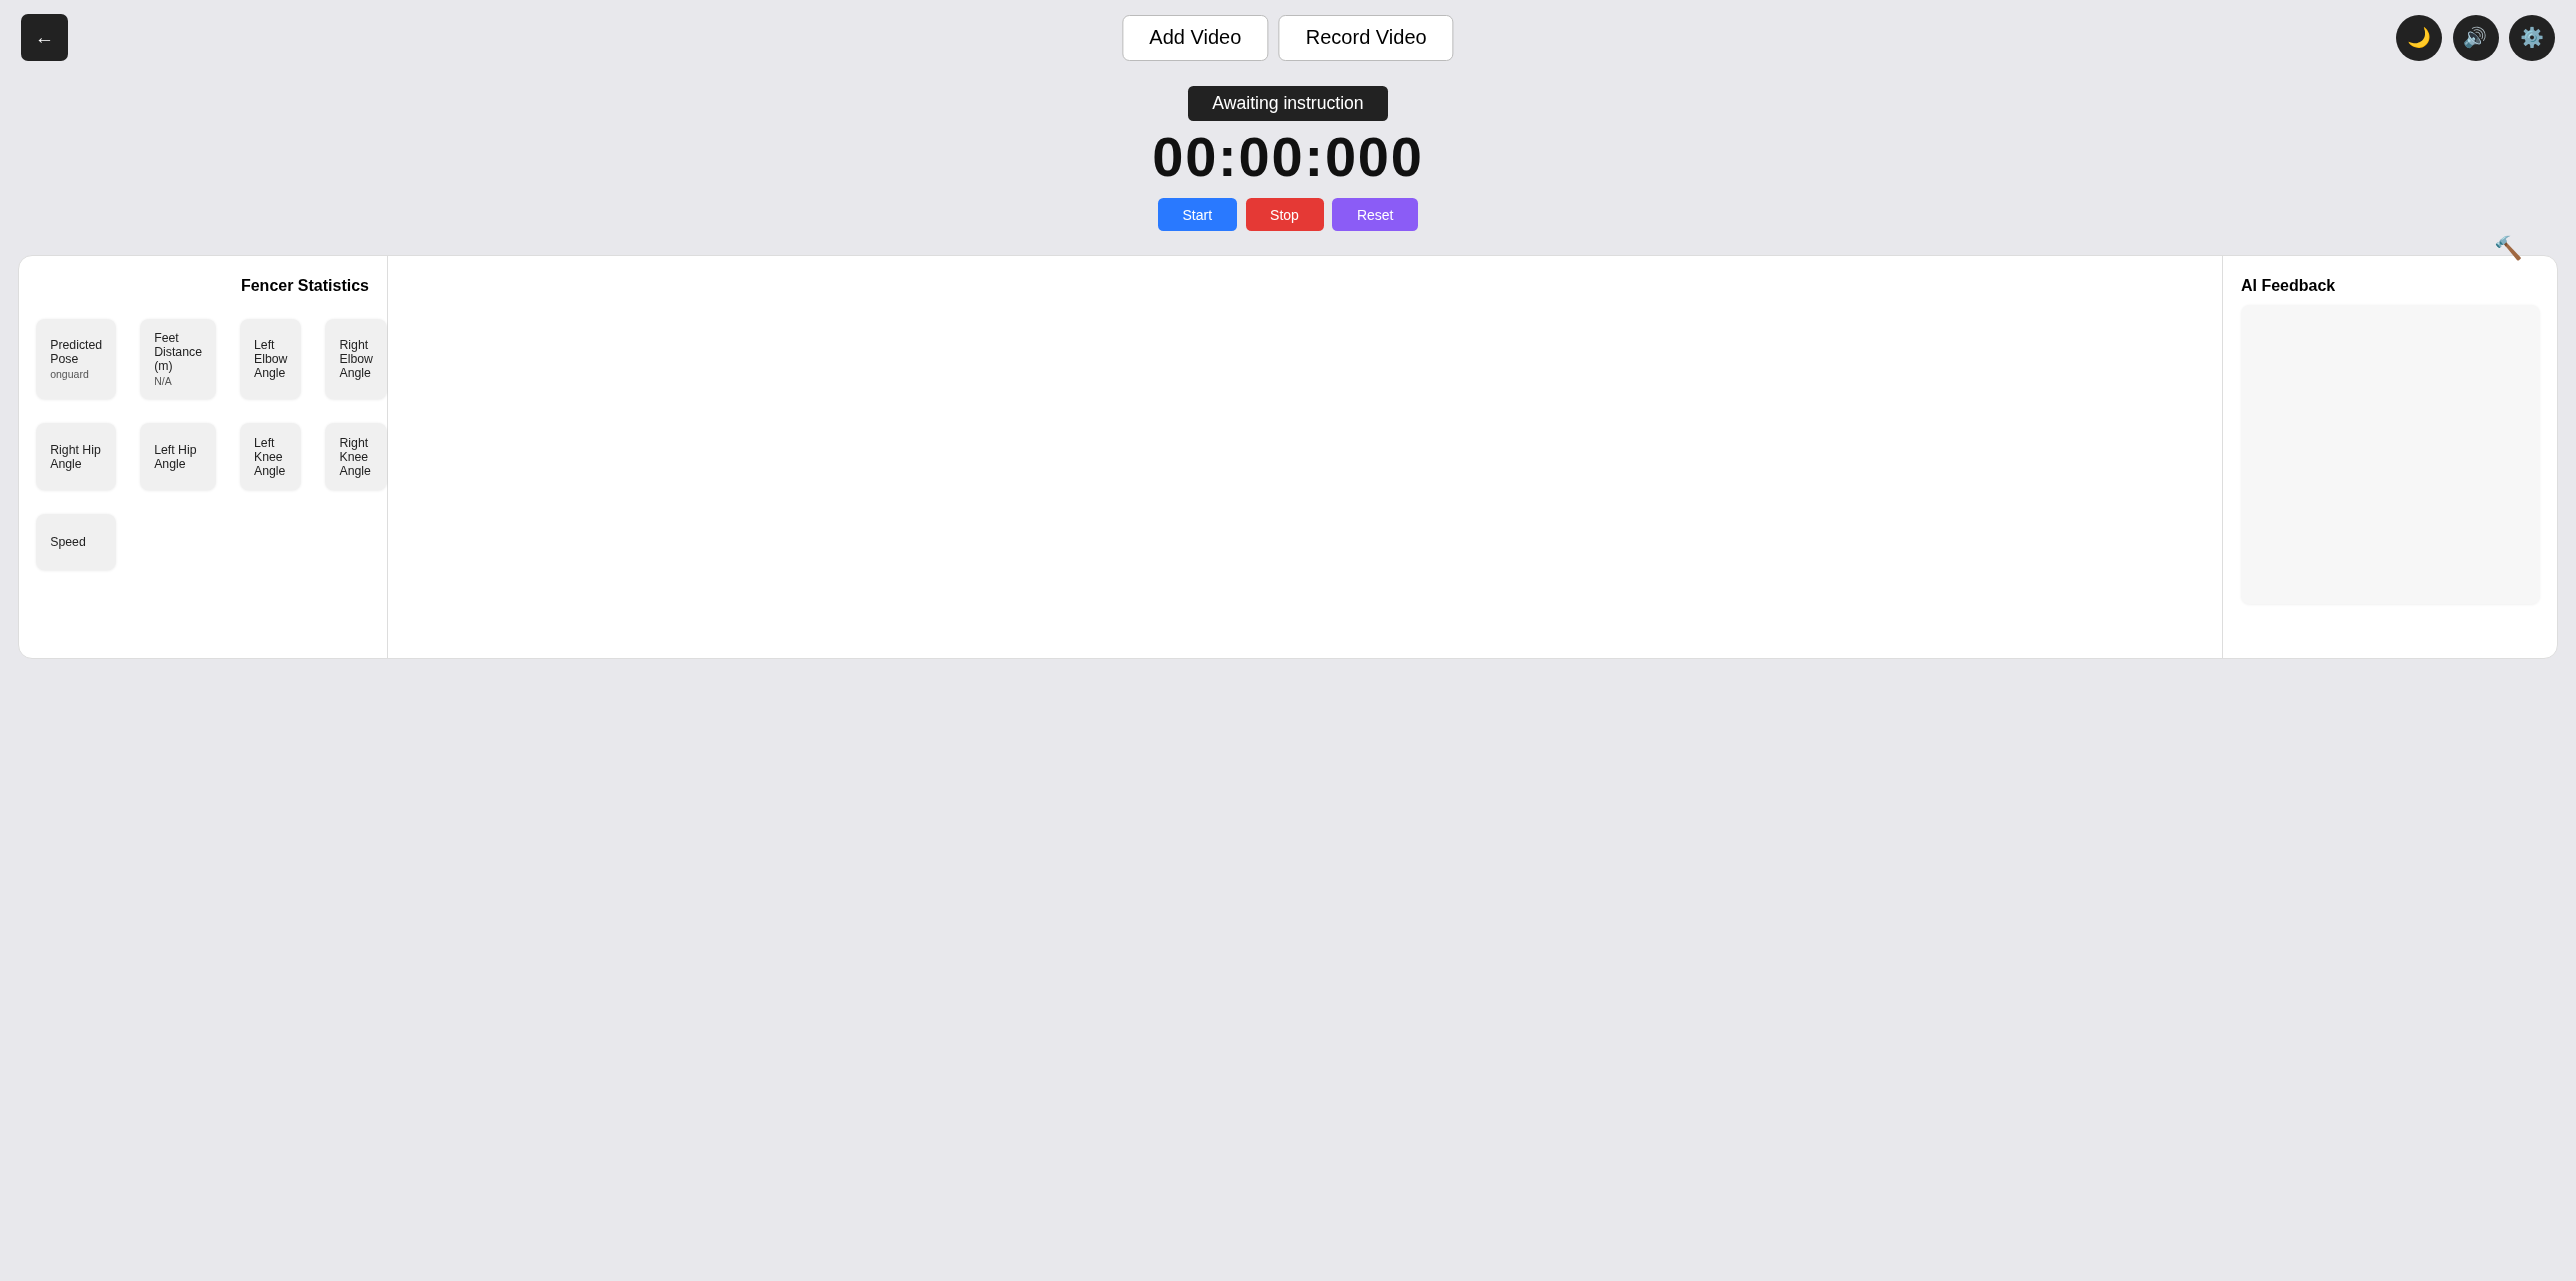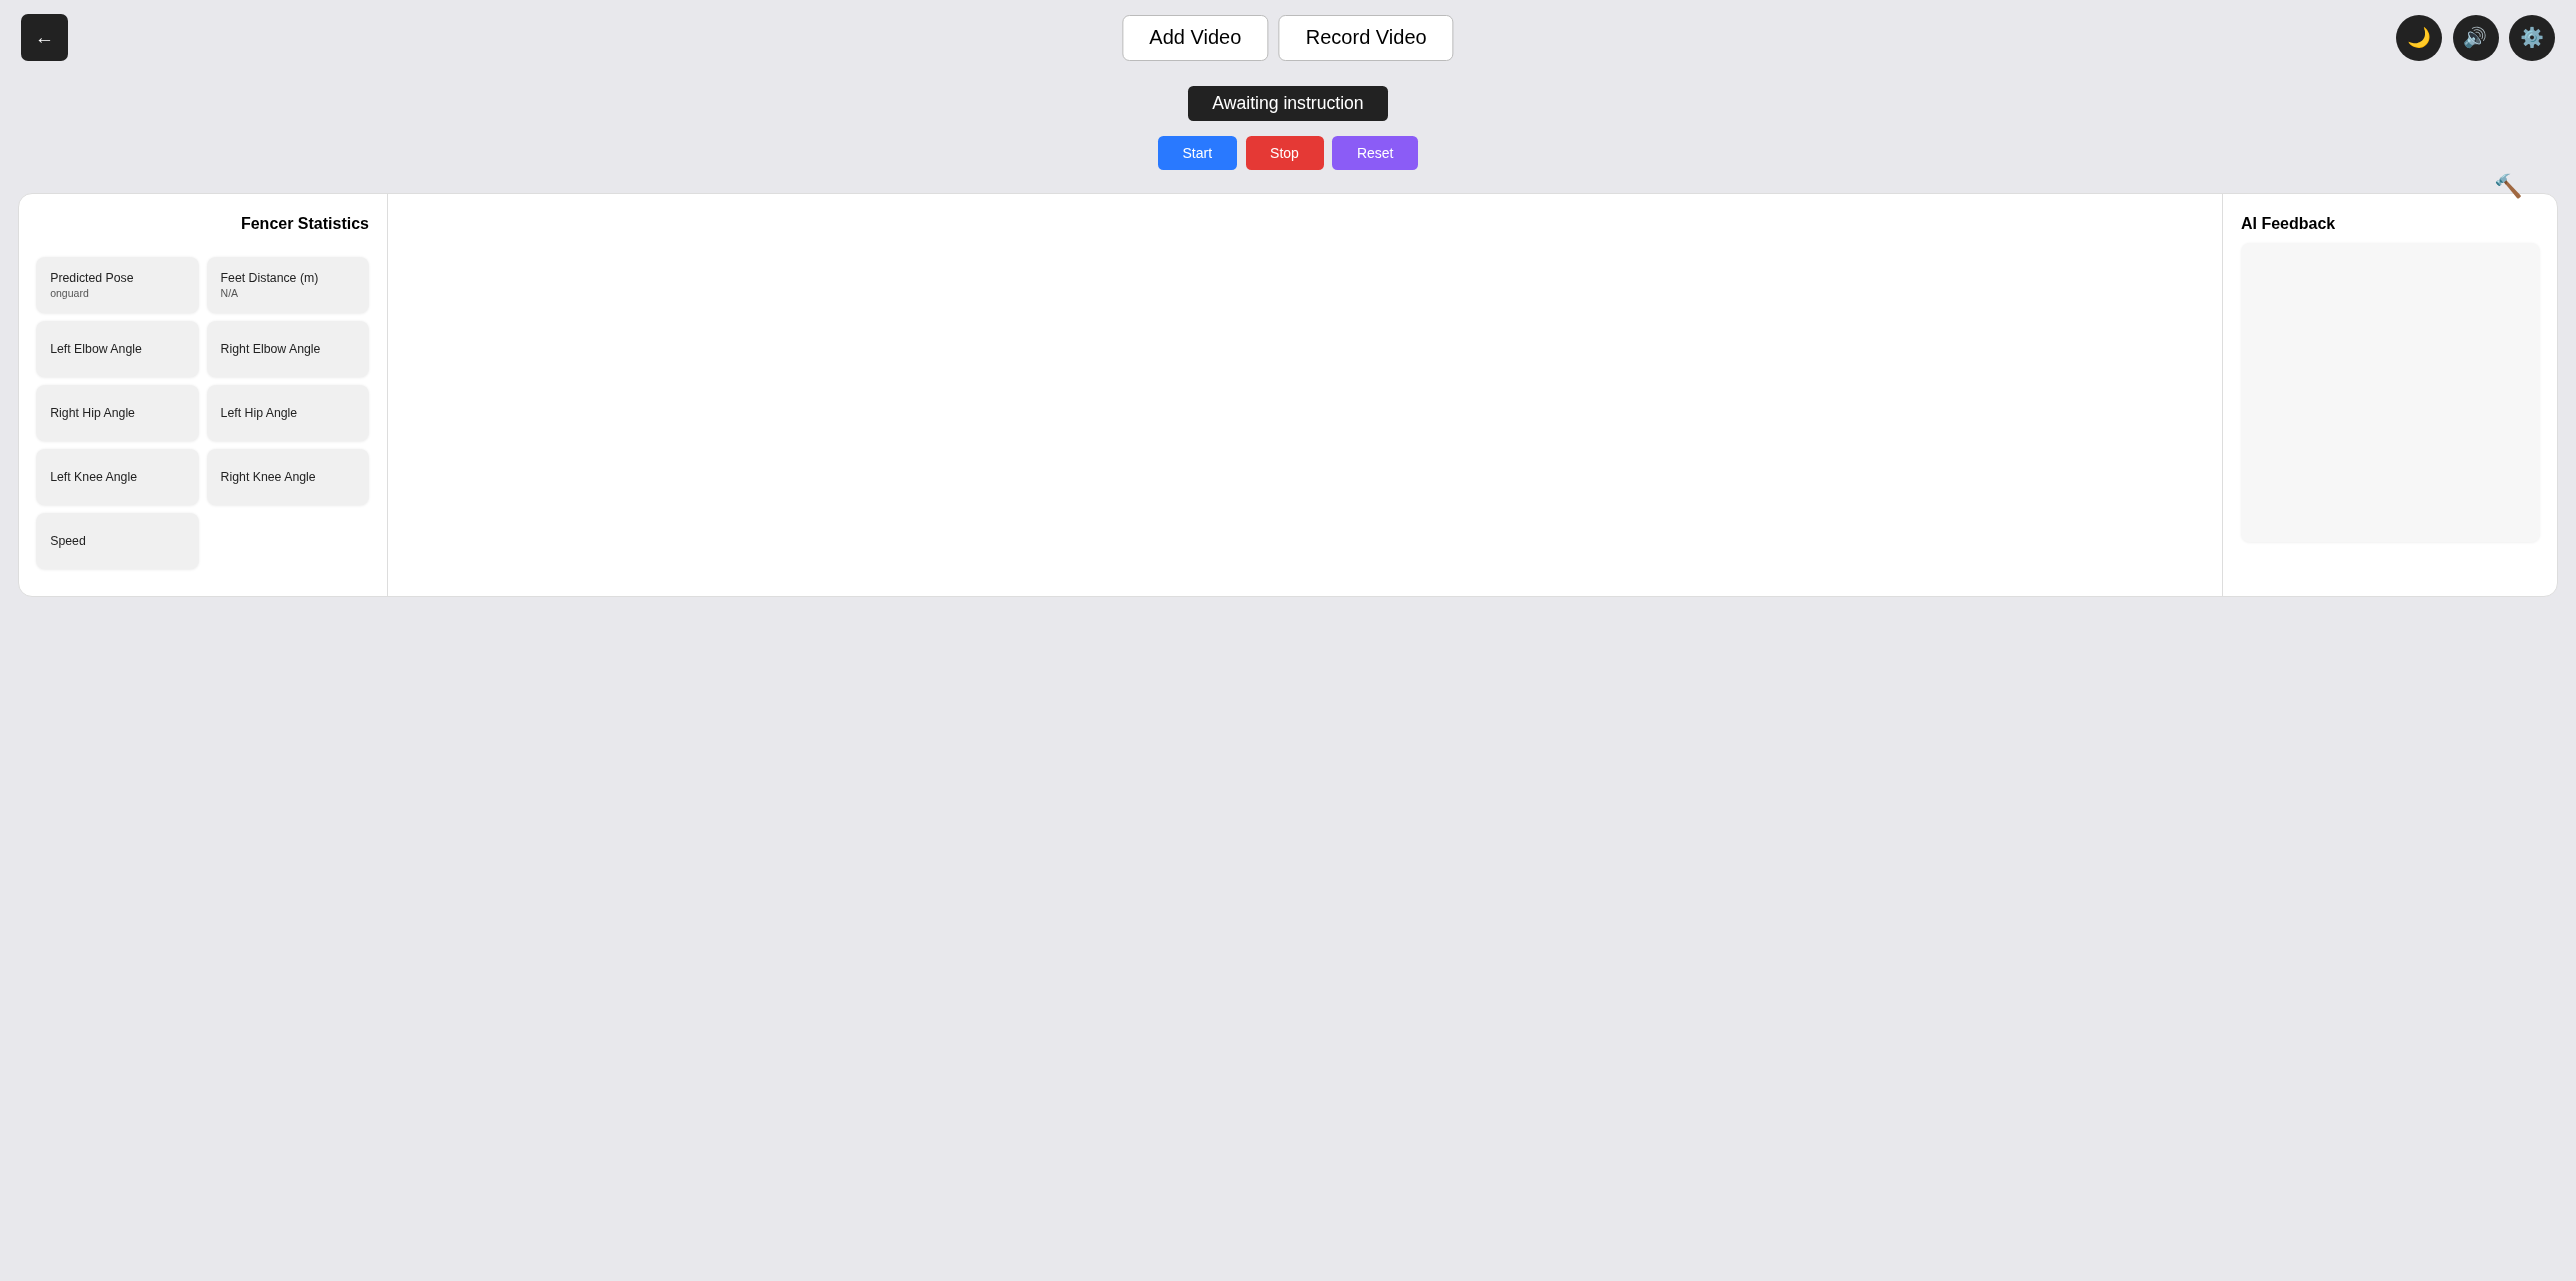--- a/index.html
+++ b/index.html
@@ -149,22 +149,22 @@
       border-right: 1.3px solid #ddd;
     }
     .stats-title {
       font-size: 16px;
       font-weight: 700;
       text-align: right;
       margin-bottom: 24px;
     }
     .stats-grid {
       display: grid;
-      grid-template-columns: 1fr 1fr;
-      gap: 8px;
+      grid-template-columns: 1fr 1fr 1fr 1fr;
+      gap: 24px;
     }
     .stat-card {
       background: #f0f0f0;
       border-radius: 8.8px;
       padding: 12.3px 14px;
       font-size: 12.3px;
       font-weight: 500;
       color: #222;
       box-shadow: 0 0.9px 2.6px rgba(0,0,0,0.08);
       min-height: 56px;
@@ -223,20 +223,21 @@
       <span>🔊</span>
     </button>
     <button class="icon-btn">
       <span>⚙️</span>
     </button>
   </div>
 </div>
 
 <div class="timer-section">
   <div class="status-badge">Awaiting instruction</div>
+  <div class="timer-display">00:00:000</div>
   <div class="timer-controls">
     <button class="btn-start">Start</button>
     <button class="btn-stop">Stop</button>
     <button class="btn-reset">Reset</button>
   </div>
 </div>
 
 <div class="wrench-area">
   <span style="font-size:23px; cursor:pointer; color:#333;">🔨</span>
 </div>

